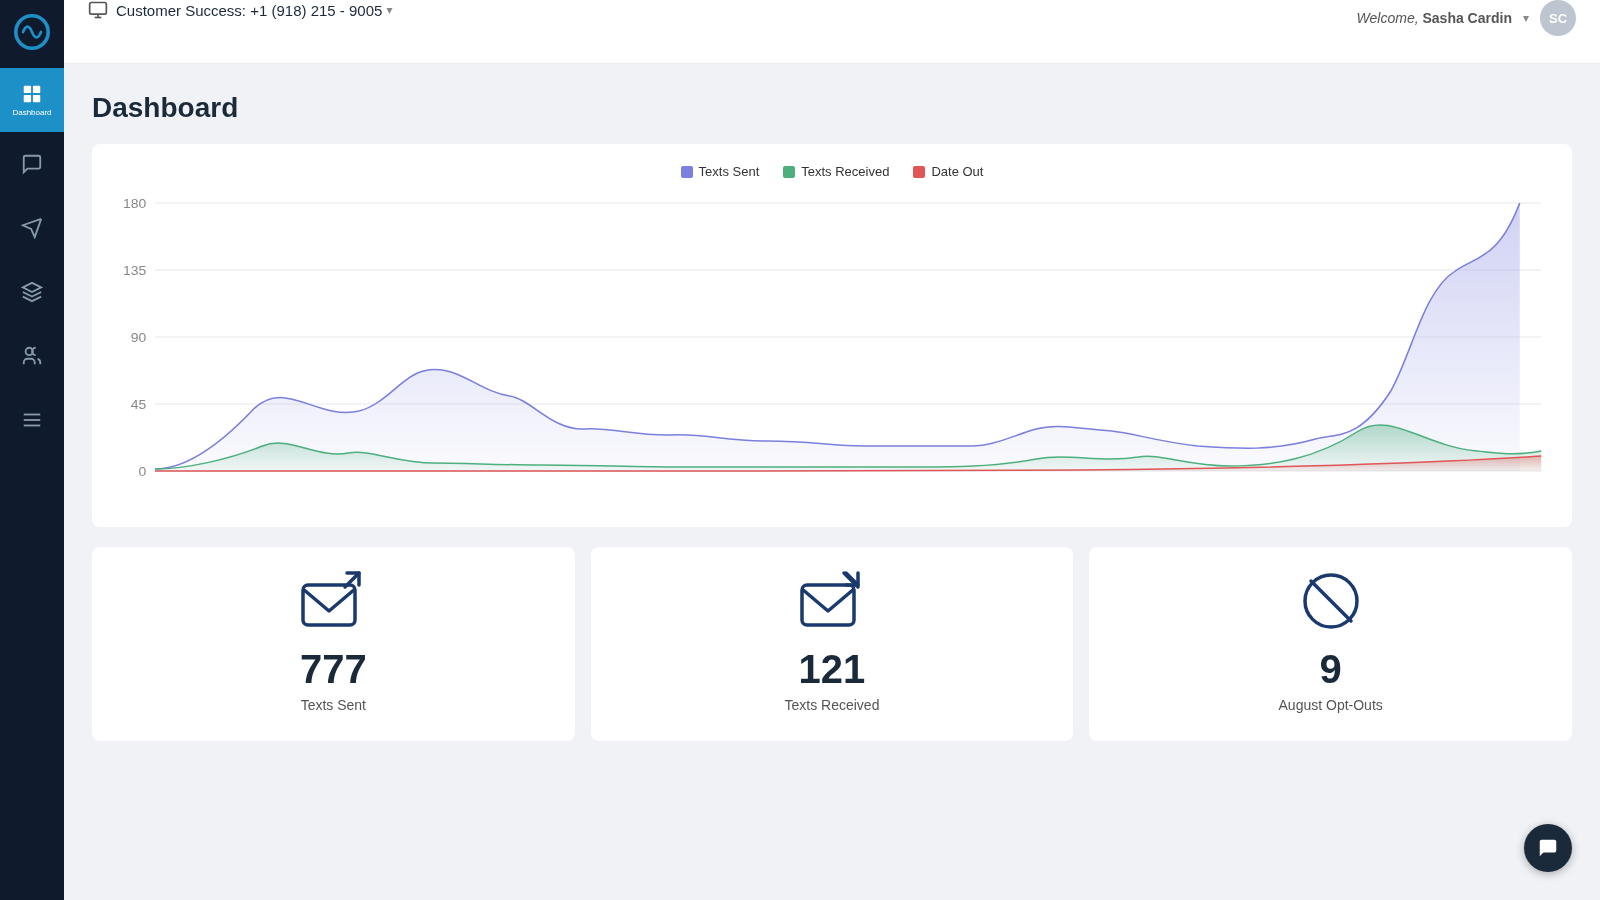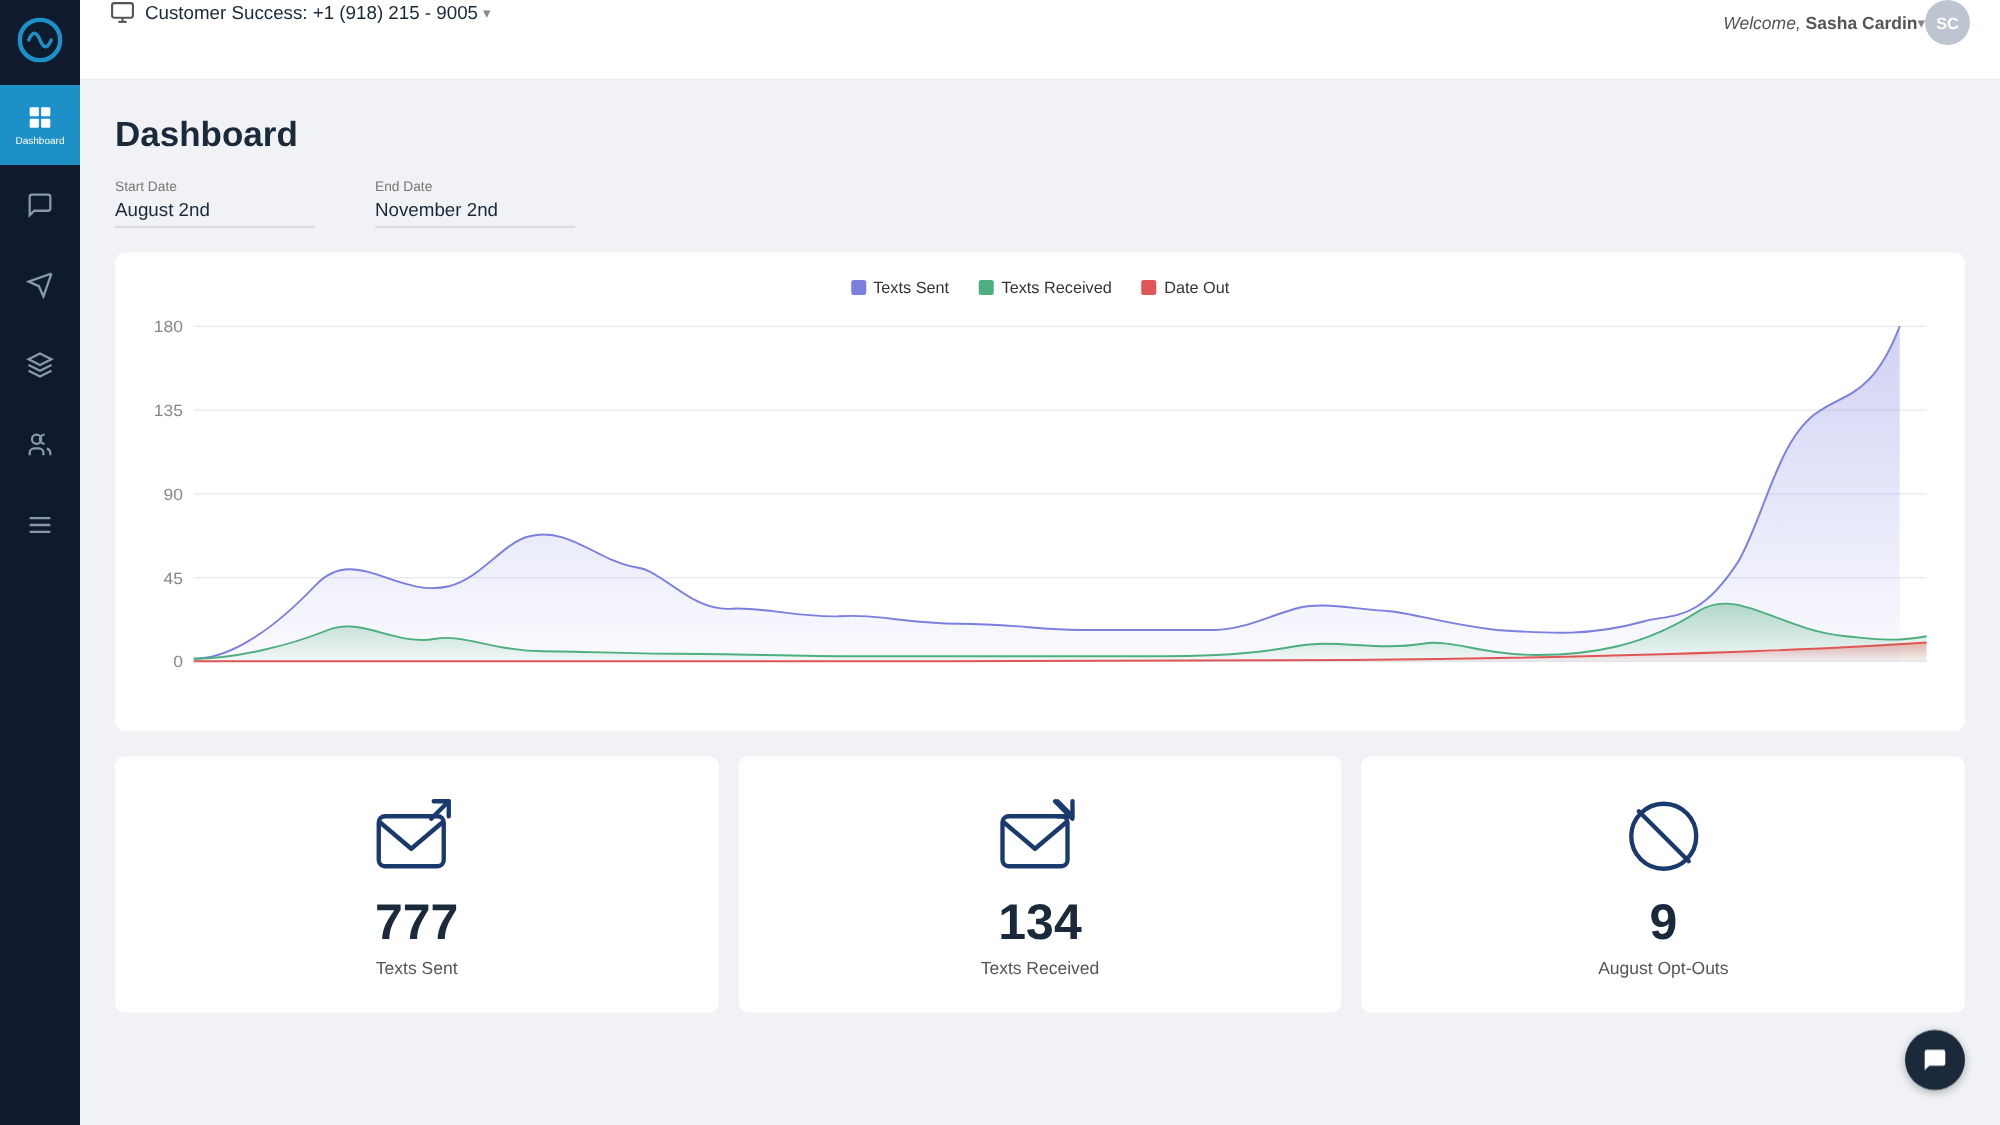--- a/index.html
+++ b/index.html
@@ -77,21 +77,21 @@
     .topbar-left svg { color: #555; }
     .topbar-dropdown {
       display: flex;
       align-items: center;
       gap: 4px;
       cursor: pointer;
     }
     .topbar-right {
       display: flex;
       align-items: center;
-      gap: 0;
+      gap: 11px;
       font-size: 14px;
       color: #555;
     }
     .welcome-text { font-style: italic; }
     .welcome-text strong { font-style: normal; font-weight: 700; }
     .avatar {
       width: 36px;
       height: 36px;
       border-radius: 50%;
       background: #bcc5d0;
@@ -176,21 +176,21 @@
 
     
     .stats-row {
       display: grid;
       grid-template-columns: 1fr 1fr 1fr;
       gap: 16px;
     }
     .stat-card {
       background: #fff;
       border-radius: 8px;
-      padding: 32px 20px 28px;
+      padding: 22px 20px 28px;
       display: flex;
       flex-direction: column;
       align-items: center;
       gap: 8px;
     }
     .stat-icon { margin-bottom: 4px; }
     .stat-number {
       font-size: 40px;
       font-weight: 700;
       color: #1a2a3a;
@@ -298,30 +298,20 @@
         <span>Welcome,</span>&nbsp;<strong>Sasha Cardin</strong>
       </span>
       <span class="chevron-icon">▾</span>
       <div class="avatar">SC</div>
     </div>
   </div>
 
   <div class="page-body">
     <h1 class="page-title">Dashboard</h1>
 
-    <div class="date-filters">
-      <div class="date-field">
-        <label>Start Date</label>
-        <div class="date-value">August 2nd</div>
-      </div>
-      <div class="date-field">
-        <label>End Date</label>
-        <div class="date-value">November 2nd</div>
-      </div>
-    </div>
 
     <div class="chart-card">
 
       <div class="chart-legend">
         <div class="legend-item">
           <div class="legend-dot" style="background:#7b7fdd;"></div>
           <span>Texts Sent</span>
         </div>
         <div class="legend-item">
           <div class="legend-dot" style="background:#4caf7d;"></div>
@@ -406,21 +396,21 @@
       <div class="stat-card">
         <div class="stat-icon">
           <svg width="72" height="64" viewBox="0 0 72 64" fill="none">
             <rect x="6" y="16" width="52" height="40" rx="5" stroke="#1a3a6e" stroke-width="3.5" fill="none"></rect>
             <polyline points="6,20 32,42 58,20" stroke="#1a3a6e" stroke-width="3.5" fill="none" stroke-linejoin="round"></polyline>
             <polyline points="50,4 62,16" stroke="#1a3a6e" stroke-width="3.5" fill="none" stroke-linejoin="round" stroke-linecap="round"></polyline>
             <polyline points="50,16 62,16 62,4" stroke="#1a3a6e" stroke-width="3.5" fill="none" stroke-linejoin="round" stroke-linecap="round"></polyline>
             <line x1="48" y1="4" x2="62" y2="18" stroke="#1a3a6e" stroke-width="3.5" stroke-linecap="round"></line>
           </svg>
         </div>
-        <div class="stat-number">134</div>
+        <div class="stat-number">121</div>
         <div class="stat-label">Texts Received</div>
       </div>
 
       <div class="stat-card">
         <div class="stat-icon">
           <svg width="64" height="64" viewBox="0 0 64 64" fill="none">
             <circle cx="32" cy="32" r="26" stroke="#1a3a6e" stroke-width="3.5" fill="none"></circle>
             <line x1="12" y1="12" x2="52" y2="52" stroke="#1a3a6e" stroke-width="3.5" stroke-linecap="round"></line>
           </svg>
         </div>

